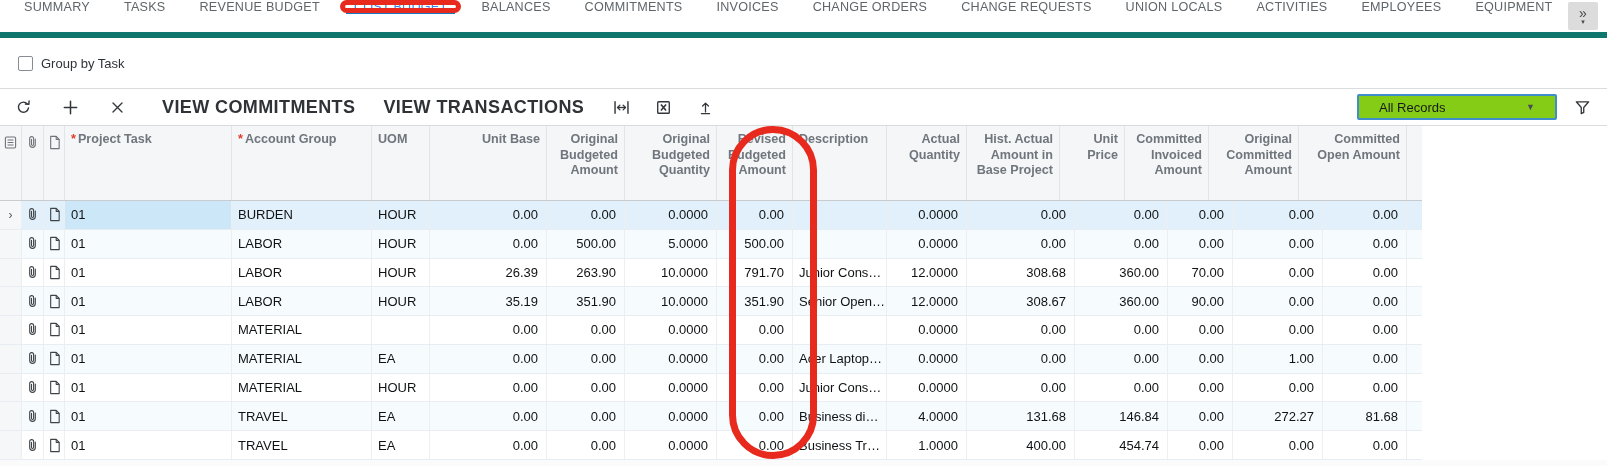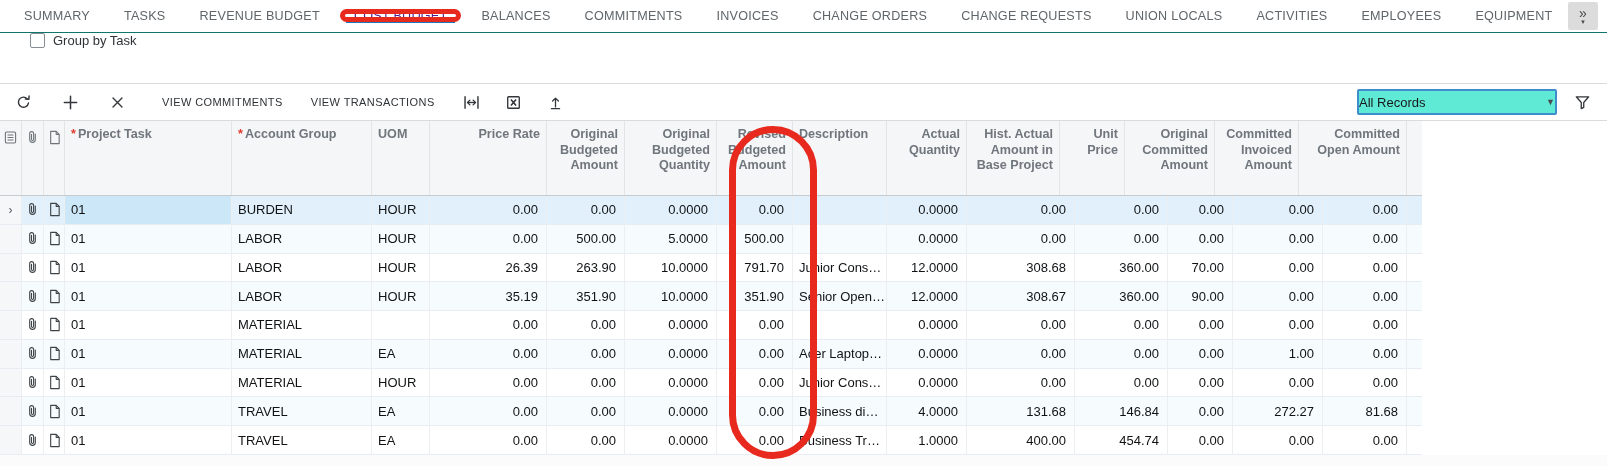--- a/index.html
+++ b/index.html
@@ -2,51 +2,51 @@
 <html><head>
 <meta charset="utf-8">
 <style>
   html,body{margin:0;padding:0}
   body{
     width:1607px;height:466px;position:relative;overflow:hidden;
     background:#fff;font-family:"Liberation Sans",sans-serif;
     -webkit-font-smoothing:antialiased;
   }
   
-  .tabbar{height:32px;border-bottom:1px solid #0f766e;background:#fff;
-    display:flex;align-items:center;padding-left:24px;position:relative;z-index:2}
+  .tabbar{height:32px;border-bottom:6px solid #0f766e;background:#fff;
+    display:flex;align-items:flex-start;padding-left:24px;position:relative;z-index:2}
   .tabs-wrap{display:flex;gap:34px}
   .tab{position:relative;display:flex;align-items:center;font-size:12.6px;
     color:#5f6569;letter-spacing:.25px;cursor:pointer;white-space:nowrap}
-  .tab.active{color:#4c1d95}
+  .tab.active{color:#3b82f6}
   .tab.active::after{content:"";position:absolute;left:-8px;right:-8px;bottom:0;height:3px;background:#1779c2}
   .ann-tab{position:absolute;left:-14px;right:-14px;top:0px;bottom:1px;
     border:5px solid #e8291d;border-radius:17px;z-index:5;pointer-events:none}
   .more-tabs{position:absolute;right:9px;top:2px;width:30px;height:28px;background:#dcdcdc;
     border-radius:2px;display:flex;flex-direction:column;align-items:center;justify-content:center;
     color:#45494d;cursor:pointer}
   .more-tabs .gg{font-size:14px;line-height:11px}
   .more-tabs .tt{font-size:7px;line-height:6px;color:#45494d}
   
-  .options{height:50px;border-bottom:1px solid #d9dbdd;display:flex;align-items:flex-start;
-    padding-left:30px;background:#fff}
+  .options{height:50px;border-bottom:1px solid #d9dbdd;display:flex;align-items:center;
+    padding-left:18px;background:#fff}
   .checkbox{width:15px;height:15px;border:1.5px solid #878d92;border-radius:2px;background:#fff;
     box-sizing:border-box;margin-right:8px;cursor:pointer;flex:none}
   .options .olabel{font-size:13px;color:#2f3337}
   
   .toolbar{height:36px;border-bottom:1px solid #d9dbdd;display:flex;align-items:center;
     position:relative;background:#fff}
   .tbtn{display:flex;align-items:center;justify-content:center;height:28px;cursor:pointer;flex:none}
   .tbtn.icb{width:34px;color:#33373b}
-  .tbtn.txt{font-size:11px;font-weight:400;color:#2f3337;letter-spacing:.4px;padding:0 6px}
+  .tbtn.txt{font-size:18px;font-weight:700;color:#2f3337;letter-spacing:.4px;padding:0 6px}
   .ic{width:19px;height:19px;display:block}
   .ic.small{width:17px;height:17px}
   .combo{position:absolute;right:50px;top:5px;width:200px;height:26px;border:2px solid #3f8dcb;
-    border-radius:2px;background:#5eead4;display:flex;align-items:center;justify-content:space-between;
-    padding:0 0;font-size:13px;color:#17181a;box-sizing:border-box;cursor:pointer}
+    border-radius:2px;background:#84cc16;display:flex;align-items:center;justify-content:space-between;
+    padding:0 20px;font-size:13px;color:#17181a;box-sizing:border-box;cursor:pointer}
   .combo .caret{font-size:9px;color:#4a4e52}
   .funnelbtn{position:absolute;right:12px;top:6px;width:26px;height:24px;display:flex;
     align-items:center;justify-content:center;color:#33373b;cursor:pointer}
   
   .grid{position:relative;width:1422px;overflow:hidden;background:#7f1d1d}
   .ghead{display:flex;height:74px;background:#f5f6f7;border-bottom:1px solid #c9ccce;width:1660px}
   .hc{box-sizing:border-box;flex:none;border-right:1px solid #e2e4e6;padding:6px 6px 0 6px;
     font-size:12.6px;font-weight:bold;color:#70767d;line-height:15.5px;overflow:hidden;cursor:pointer}
   .hc.icn{display:flex;justify-content:center;padding:8px 0 0 0;color:#6e747a}
   .a-right{text-align:right}
@@ -233,30 +233,30 @@
         </svg>
       </div>
       <div class="hc c2 icn">
         <svg class="ic small" viewBox="0 0 20 20">
           <use href="#i-file"></use>
         </svg>
       </div>
       <div class="hc c3 a-left"><span class="req">*</span><span class="hlbl">Project Task</span></div>
       <div class="hc c4 a-left"><span class="req">*</span><span class="hlbl">Account Group</span></div>
       <div class="hc c5 a-left"><span class="hlbl">UOM</span></div>
-      <div class="hc c6 a-right"><span class="hlbl">Price Rate</span></div>
+      <div class="hc c6 a-right"><span class="hlbl">Unit Base</span></div>
       <div class="hc c7 a-right"><span class="hlbl">Original Budgeted Amount</span></div>
       <div class="hc c8 a-right"><span class="hlbl">Original Budgeted Quantity</span></div>
       <div class="hc c9 a-right"><span class="hlbl">Revised Budgeted Amount</span></div>
       <div class="hc c10 a-left"><span class="hlbl">Description</span></div>
       <div class="hc c11 a-right"><span class="hlbl">Actual Quantity</span></div>
       <div class="hc c13 a-right"><span class="hlbl">Hist. Actual Amount in Base Project</span></div>
       <div class="hc c14 a-right"><span class="hlbl">Unit Price</span></div>
+      <div class="hc c16 a-right"><span class="hlbl">Committed Invoiced Amount</span></div>
       <div class="hc c15 a-right"><span class="hlbl">Original Committed Amount</span></div>
-      <div class="hc c16 a-right"><span class="hlbl">Committed Invoiced Amount</span></div>
       <div class="hc c17 a-right"><span class="hlbl">Committed Open Amount</span></div>
       <div class="hc c18 a-right"><span class="hlbl">Revised Committed Amount</span></div>
     </div>
   <div id="gbody">
       <div class="row sel">
         <div class="cell c0">›</div>
         <div class="cell icn c1">
           <svg class="ic small" viewBox="0 0 20 20">
             <use href="#i-clip"></use>
           </svg>

